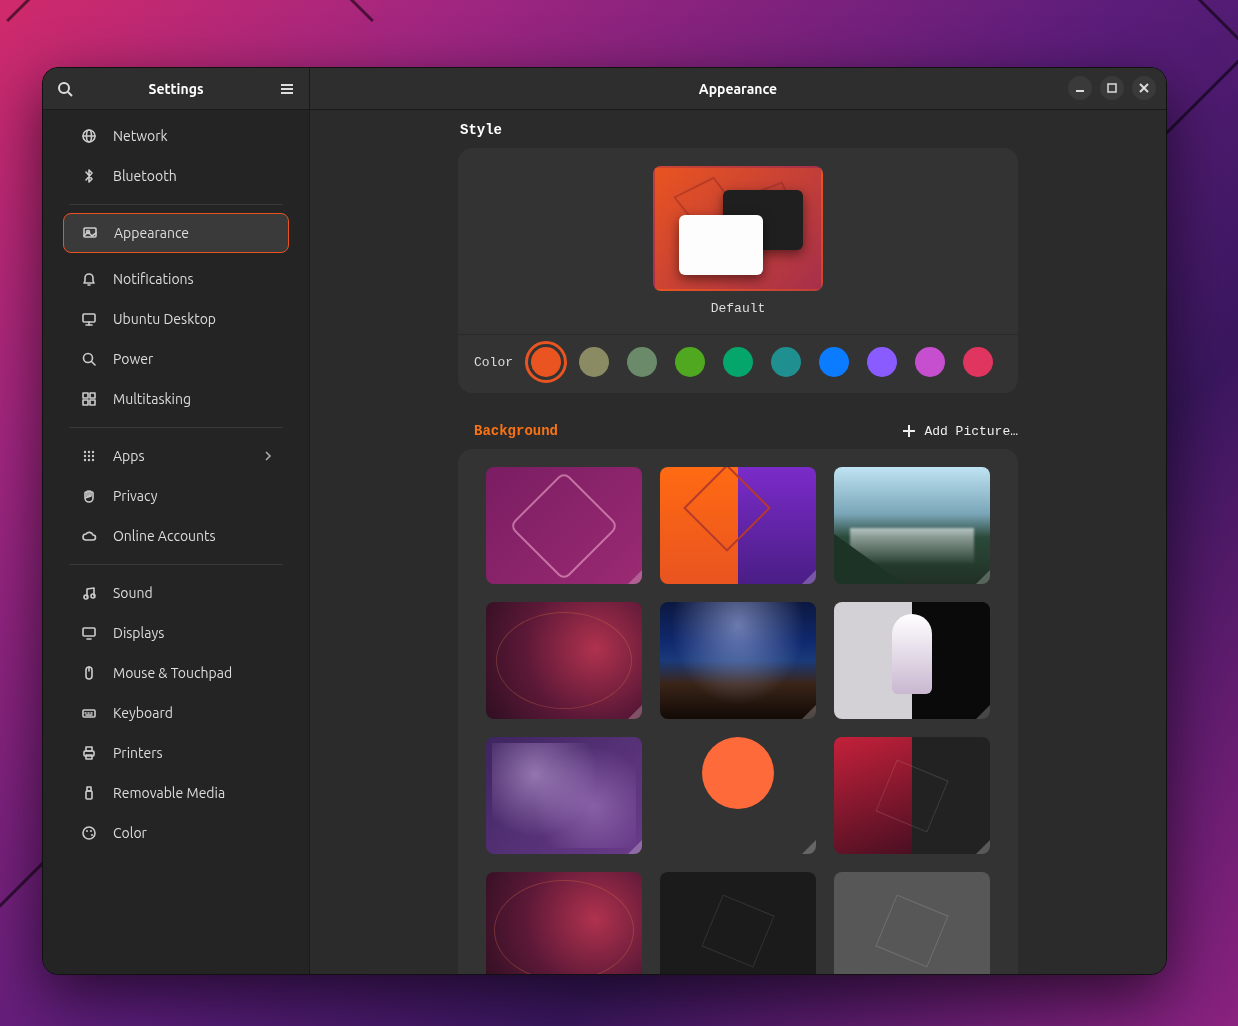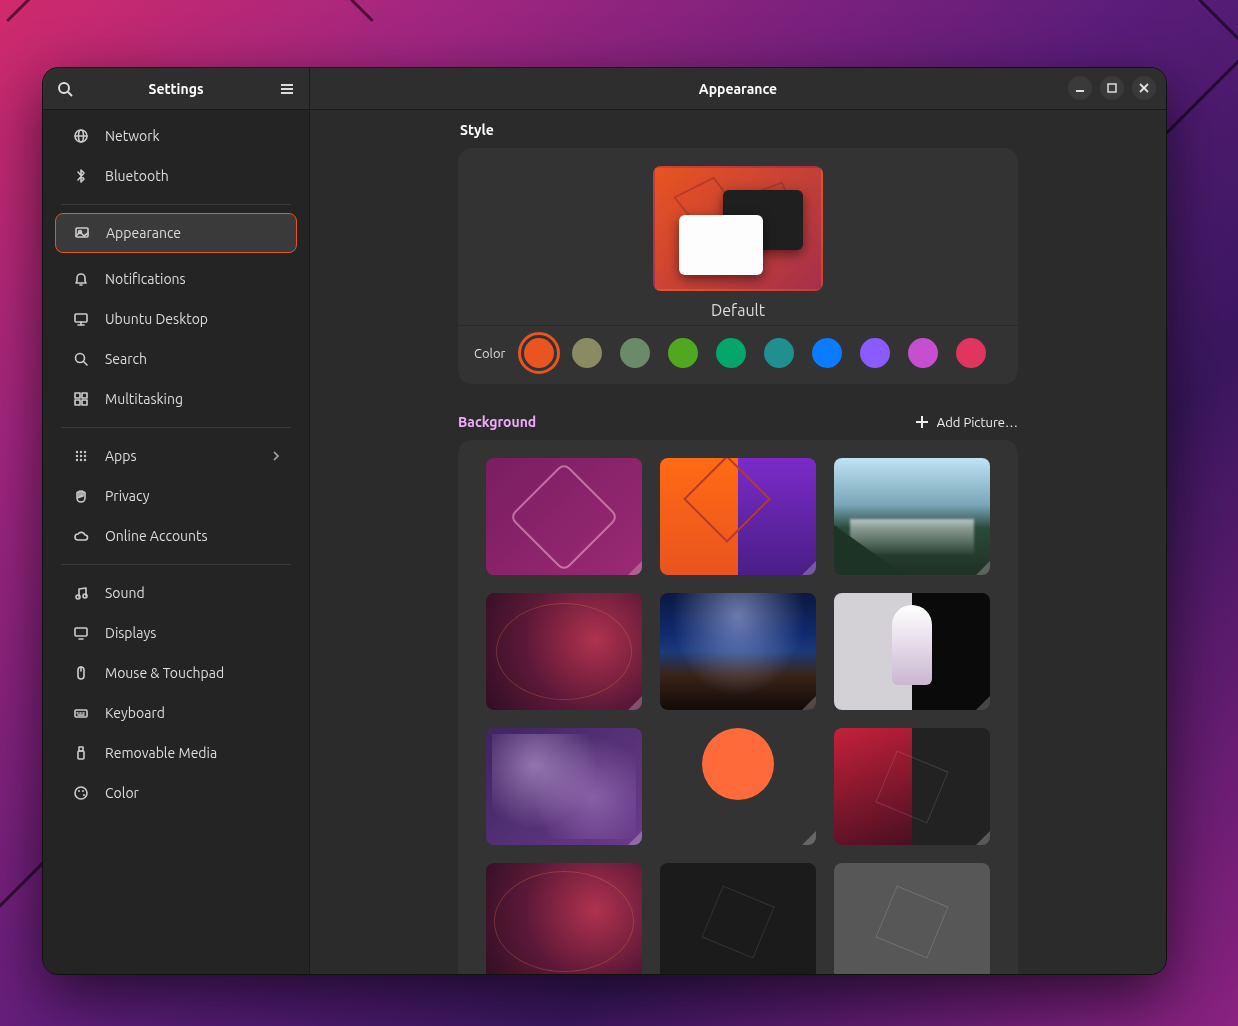--- a/index.html
+++ b/index.html
@@ -25,21 +25,21 @@
   .sidebar {
     width:267px; flex:0 0 267px; background:#242424; border-right:1px solid #1a1a1a;
     display:flex; flex-direction:column;
   }
   .sb-header {
     height:42px; display:flex; align-items:center; justify-content:space-between;
     padding:0 10px; border-bottom:1px solid #1a1a1a; background:#2e2e2e;
   }
   .sb-header .title { color:#fff; font-size:14px; font-weight:600; flex:1; text-align:center; }
   .hicon { width:24px; height:24px; display:flex; align-items:center; justify-content:center; color:#ddd; border-radius:4px; }
-  .sb-list { flex:1; overflow-y:auto; padding:6px 8px 20px; }
+  .sb-list { flex:1; overflow-y:auto; padding:6px 16px 20px; }
   .sb-list::-webkit-scrollbar { width:10px; }
   .sb-list::-webkit-scrollbar-thumb { background:#4a4a4a; border-radius:5px; }
   .sb-item {
     display:flex; align-items:center; height:40px; padding:0 16px; margin:0 4px;
     color:#ddd; font-size:14px; border-radius:8px; cursor:pointer; position:relative;
   }
   .sb-item .ic { width:20px; height:20px; margin-right:14px; display:flex; align-items:center; justify-content:center; color:#ccc; }
   .sb-item .chev { margin-left:auto; color:#aaa; }
   .sb-item.active {
     background:#3a3a3a; border:1px solid #e95420; margin:6px 4px;
@@ -48,55 +48,55 @@
 
   
   .main { flex:1; display:flex; flex-direction:column; background:#2b2b2b; }
   .mn-header {
     height:42px; display:flex; align-items:center; justify-content:center;
     border-bottom:1px solid #1a1a1a; position:relative; background:#2e2e2e;
   }
   .mn-header .title { color:#fff; font-size:14px; font-weight:600; }
   .win-btns { position:absolute; right:10px; top:8px; display:flex; gap:8px; }
   .win-btn { width:24px; height:24px; border-radius:50%; background:#3a3a3a; display:flex; align-items:center; justify-content:center; color:#ddd; font-size:11px; cursor:pointer; }
-  .mn-body { flex:1; overflow-y:auto; padding:0 0 20px; }
+  .mn-body { flex:1; overflow-y:auto; padding:0 0 20px;font-family:Liberation Mono, monospace; }
   .mn-body::-webkit-scrollbar{width:10px;}
   .mn-body::-webkit-scrollbar-thumb{background:#4a4a4a;border-radius:5px;}
 
   .section-title { color:#fff; font-size:14px; font-weight:600; margin:12px 0 10px 150px; }
 
   .card {
     width:560px; margin:0 auto; background:#333333; border-radius:14px; overflow:hidden;
   }
 
   
   .style-row { display:flex; gap:24px; justify-content:center; padding:18px 10px 4px; }
   .style-opt { display:flex; flex-direction:column; align-items:center; gap:10px; cursor:pointer; }
   .style-thumb {
     width:170px; height:125px; border-radius:8px; position:relative; overflow:hidden;
     border:2px solid transparent;
   }
   .style-opt.selected .style-thumb { border-color:#e95420; outline:2px solid #e95420; outline-offset:2px; border-radius:8px;}
-  .style-opt .lbl { color:#ddd; font-size:16px; margin-bottom:2px; }
+  .style-opt .lbl { color:#ddd; font-size:13px; margin-bottom:14px; }
   .thumb-bg-default { background:linear-gradient(135deg,#e95420 0%, #a62f4a 100%); }
   .thumb-bg-dark { background:linear-gradient(135deg,#d0277e 0%, #6d2bd3 100%); }
   .th-win { position:absolute; border-radius:6px; box-shadow:0 4px 12px rgba(0,0,0,0.5); }
   .th-win.back { width:80px; height:60px; right:18px; top:22px; background:#1f1f1f; }
   .th-win.front-light { width:84px; height:60px; left:24px; bottom:14px; background:#fdfdfd; }
   .th-win.front-dark { width:84px; height:60px; left:24px; bottom:14px; background:#1a1a1a; }
   .th-deco { position:absolute; inset:0; opacity:0.35; }
 
   .color-row { display:flex; align-items:center; gap:14px; padding:12px 16px 16px; border-top:1px solid #2a2a2a; }
   .color-row .lbl { color:#ddd; font-size:13px; margin-right:4px; }
   .swatch { width:30px; height:30px; border-radius:50%; cursor:pointer; }
   .swatch.selected { outline:3px solid #e95420; outline-offset:3px; }
 
   
   .bg-head { width:560px; margin:30px auto 10px; display:flex; align-items:center; justify-content:space-between; }
-  .bg-head .t { color:#f0abfc; font-size:14px; font-weight:600; }
+  .bg-head .t { color:#f97316; font-size:14px; font-weight:600;margin-left:16px; }
   .addpic { color:#eee; font-size:13px; display:flex; align-items:center; gap:8px; cursor:pointer; }
   .wall-grid { width:560px; margin:0 auto; background:#333333; border-radius:14px; padding:18px 28px; display:grid; grid-template-columns:repeat(3, 1fr); gap:18px; }
   .wall { width:100%; aspect-ratio: 4/3; border-radius:8px; position:relative; overflow:hidden; cursor:pointer; }
   .wall .inner{position:absolute;inset:0;}
   .wall .corner { position:absolute; right:0; bottom:0; width:0;height:0; border-left:14px solid transparent; border-bottom:14px solid rgba(255,255,255,0.25); }
 
   
   .w1 .inner{background:linear-gradient(135deg,#7a1d62,#9a2a73);}
   .w1 .inner::after{content:"";position:absolute;left:50%;top:50%;width:74px;height:74px;border:2px solid rgba(255,190,220,0.5);border-radius:8px;transform:translate(-50%,-50%) rotate(45deg);}
   .w2 .inner{display:flex;}
@@ -207,21 +207,21 @@
           </span>
           <span>Ubuntu Desktop</span>
         </div>
         <div class="sb-item">
           <span class="ic">
             <svg width="16" height="16" viewBox="0 0 16 16">
               <circle cx="7" cy="7" r="4.5" stroke="#ccc" stroke-width="1.6" fill="none" stroke-linecap="round" stroke-linejoin="round"></circle>
               <line x1="10.5" y1="10.5" x2="14" y2="14" stroke="#ccc" stroke-width="1.6" fill="none" stroke-linecap="round" stroke-linejoin="round"></line>
             </svg>
           </span>
-          <span>Search</span>
+          <span>Power</span>
         </div>
         <div class="sb-item">
           <span class="ic">
             <svg width="16" height="16" viewBox="0 0 16 16">
               <rect x="2" y="2" width="5" height="5" stroke="#ccc" stroke-width="1.6" fill="none" stroke-linecap="round" stroke-linejoin="round"></rect>
               <rect x="9" y="2" width="5" height="5" stroke="#ccc" stroke-width="1.6" fill="none" stroke-linecap="round" stroke-linejoin="round"></rect>
               <rect x="2" y="9" width="5" height="5" stroke="#ccc" stroke-width="1.6" fill="none" stroke-linecap="round" stroke-linejoin="round"></rect>
               <rect x="9" y="9" width="5" height="5" stroke="#ccc" stroke-width="1.6" fill="none" stroke-linecap="round" stroke-linejoin="round"></rect>
             </svg>
           </span>
@@ -298,20 +298,30 @@
           <span class="ic">
             <svg width="16" height="16" viewBox="0 0 16 16">
               <rect x="2" y="5" width="12" height="7" rx="1" stroke="#ccc" stroke-width="1.6" fill="none" stroke-linecap="round" stroke-linejoin="round"></rect>
               <line x1="4" y1="8" x2="5" y2="8" stroke="#ccc" stroke-width="1.6" fill="none" stroke-linecap="round" stroke-linejoin="round"></line>
               <line x1="7" y1="8" x2="8" y2="8" stroke="#ccc" stroke-width="1.6" fill="none" stroke-linecap="round" stroke-linejoin="round"></line>
               <line x1="10" y1="8" x2="11" y2="8" stroke="#ccc" stroke-width="1.6" fill="none" stroke-linecap="round" stroke-linejoin="round"></line>
               <line x1="5" y1="10" x2="11" y2="10" stroke="#ccc" stroke-width="1.6" fill="none" stroke-linecap="round" stroke-linejoin="round"></line>
             </svg>
           </span>
           <span>Keyboard</span>
+        </div>
+        <div class="sb-item">
+          <span class="ic">
+            <svg width="16" height="16" viewBox="0 0 16 16">
+              <rect x="3" y="6" width="10" height="5" rx="1" stroke="#ccc" stroke-width="1.6" fill="none" stroke-linecap="round" stroke-linejoin="round"></rect>
+              <rect x="5" y="2" width="6" height="4" stroke="#ccc" stroke-width="1.6" fill="none" stroke-linecap="round" stroke-linejoin="round"></rect>
+              <rect x="5" y="10" width="6" height="4" stroke="#ccc" stroke-width="1.6" fill="none" stroke-linecap="round" stroke-linejoin="round"></rect>
+            </svg>
+          </span>
+          <span>Printers</span>
         </div>
         <div class="sb-item">
           <span class="ic">
             <svg width="16" height="16" viewBox="0 0 16 16">
               <rect x="6" y="2" width="4" height="4" stroke="#ccc" stroke-width="1.6" fill="none" stroke-linecap="round" stroke-linejoin="round"></rect>
               <rect x="5" y="6" width="6" height="8" rx="1" stroke="#ccc" stroke-width="1.6" fill="none" stroke-linecap="round" stroke-linejoin="round"></rect>
             </svg>
           </span>
           <span>Removable Media</span>
         </div>

